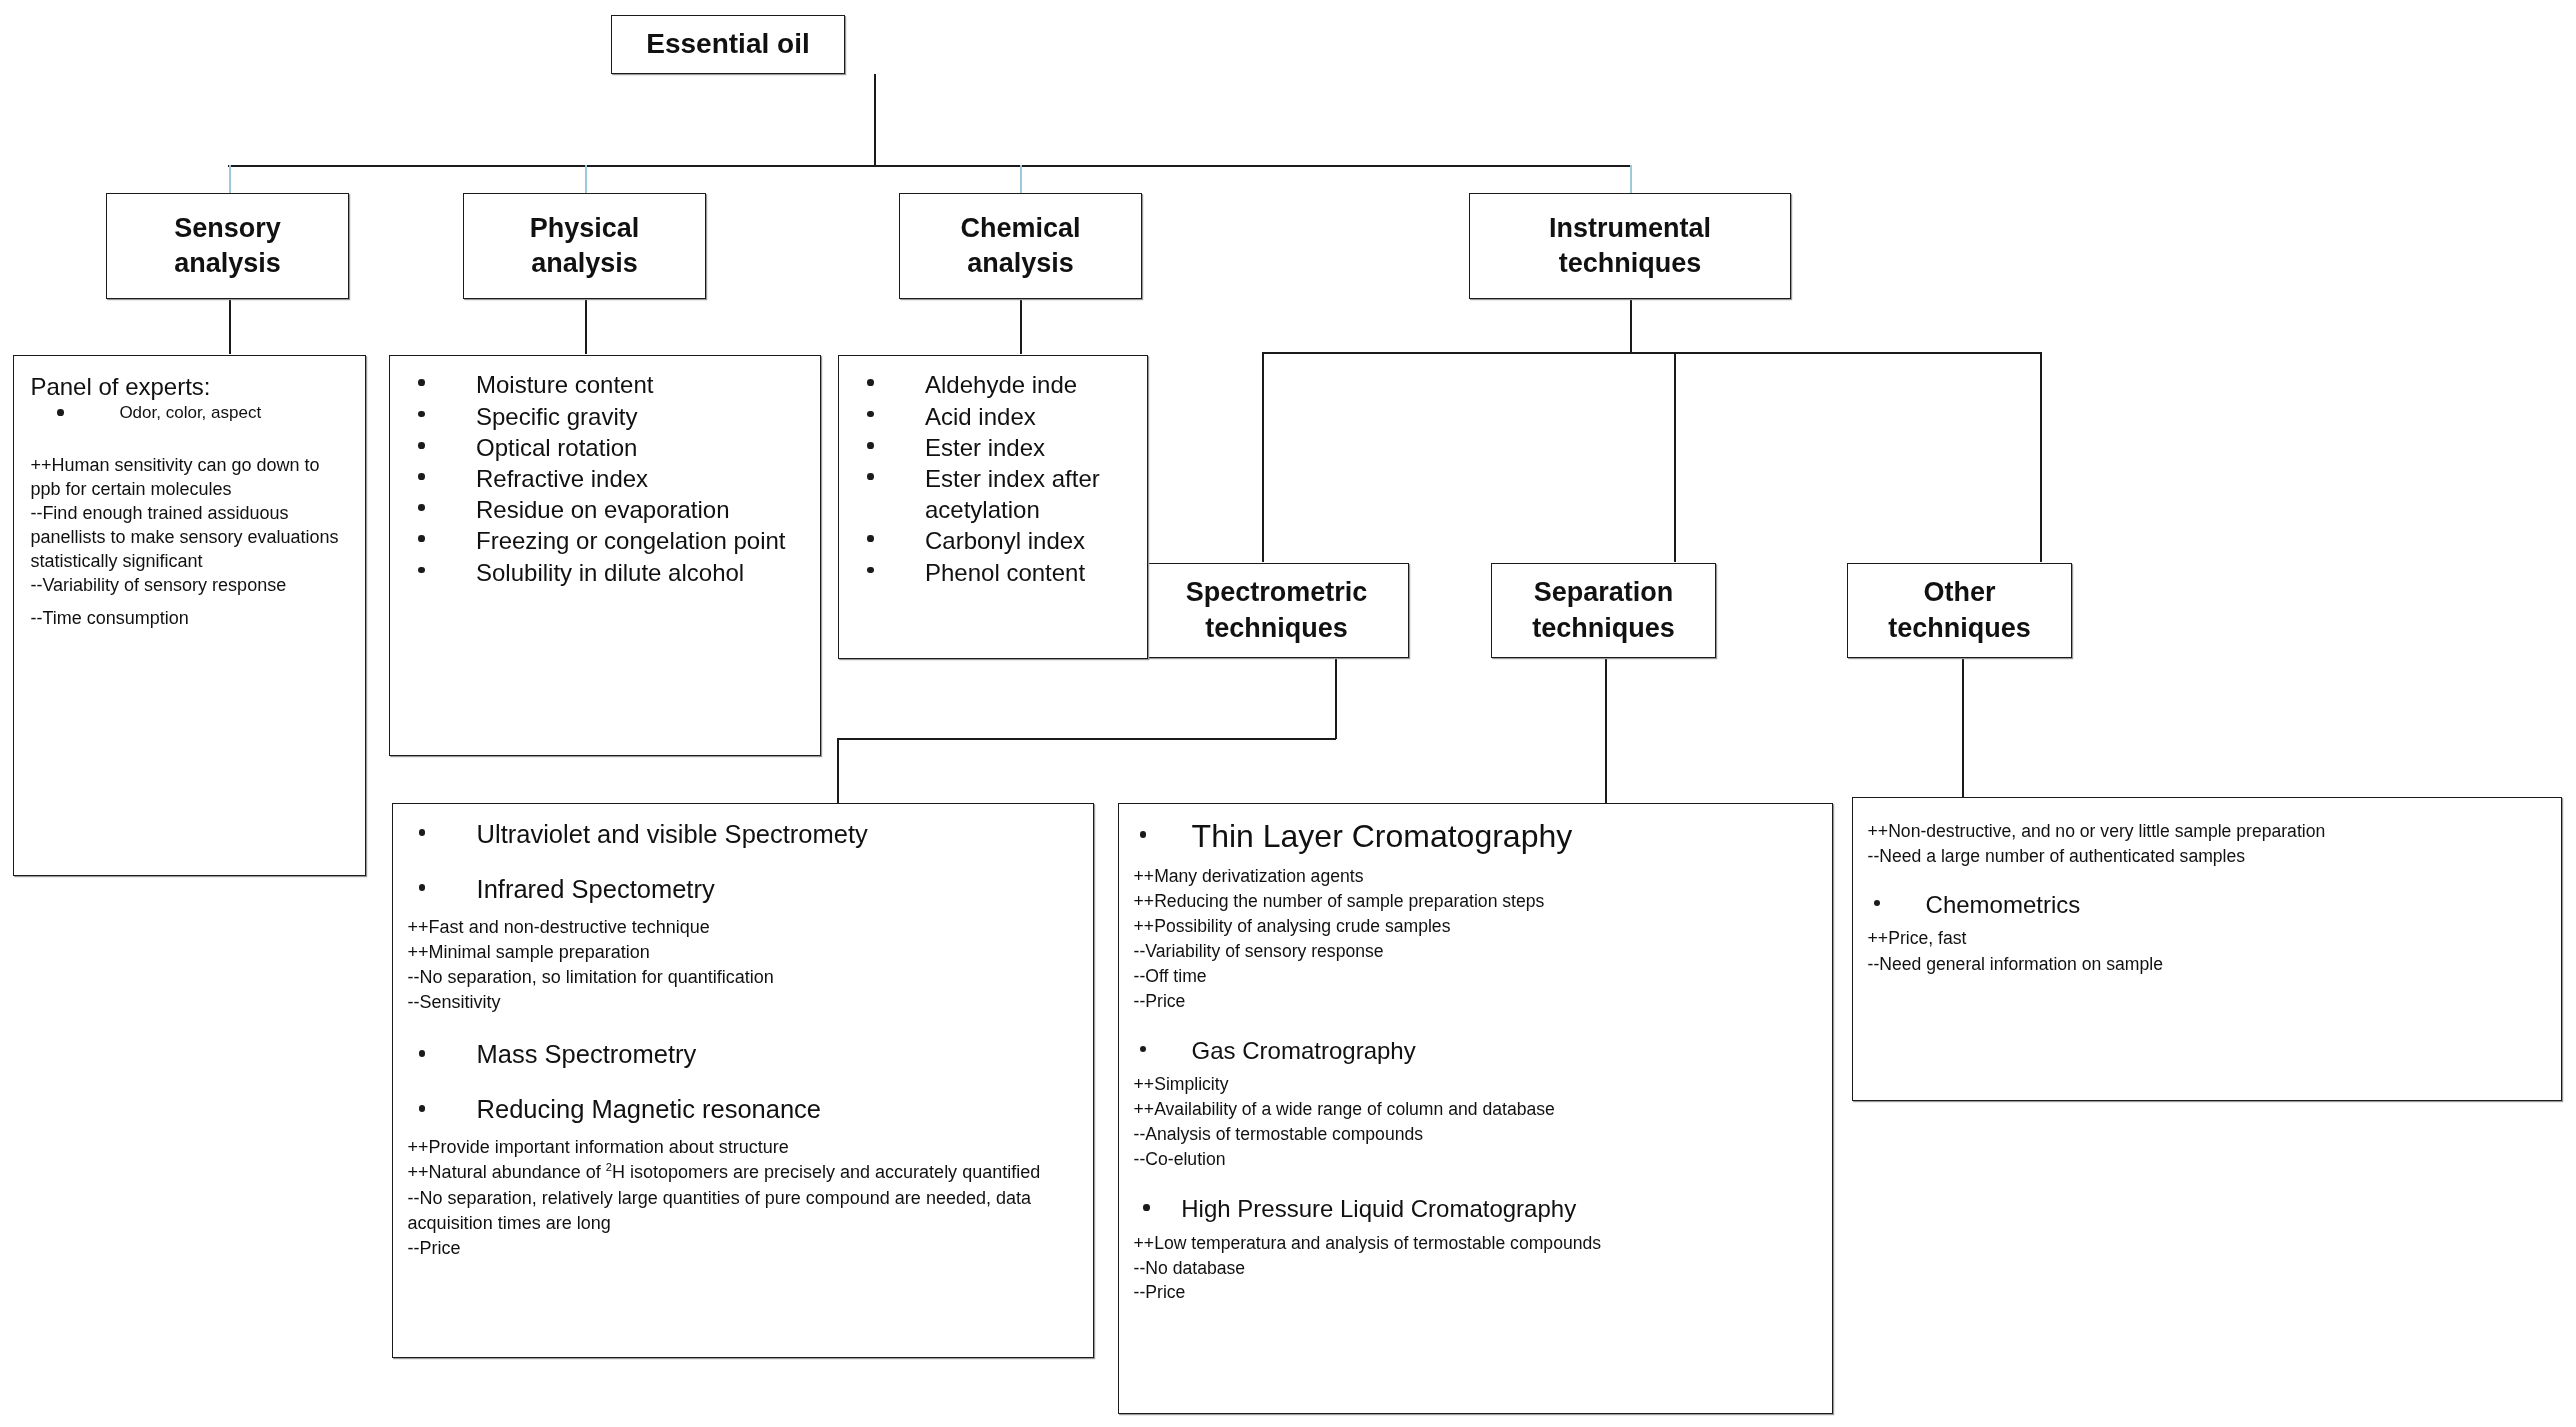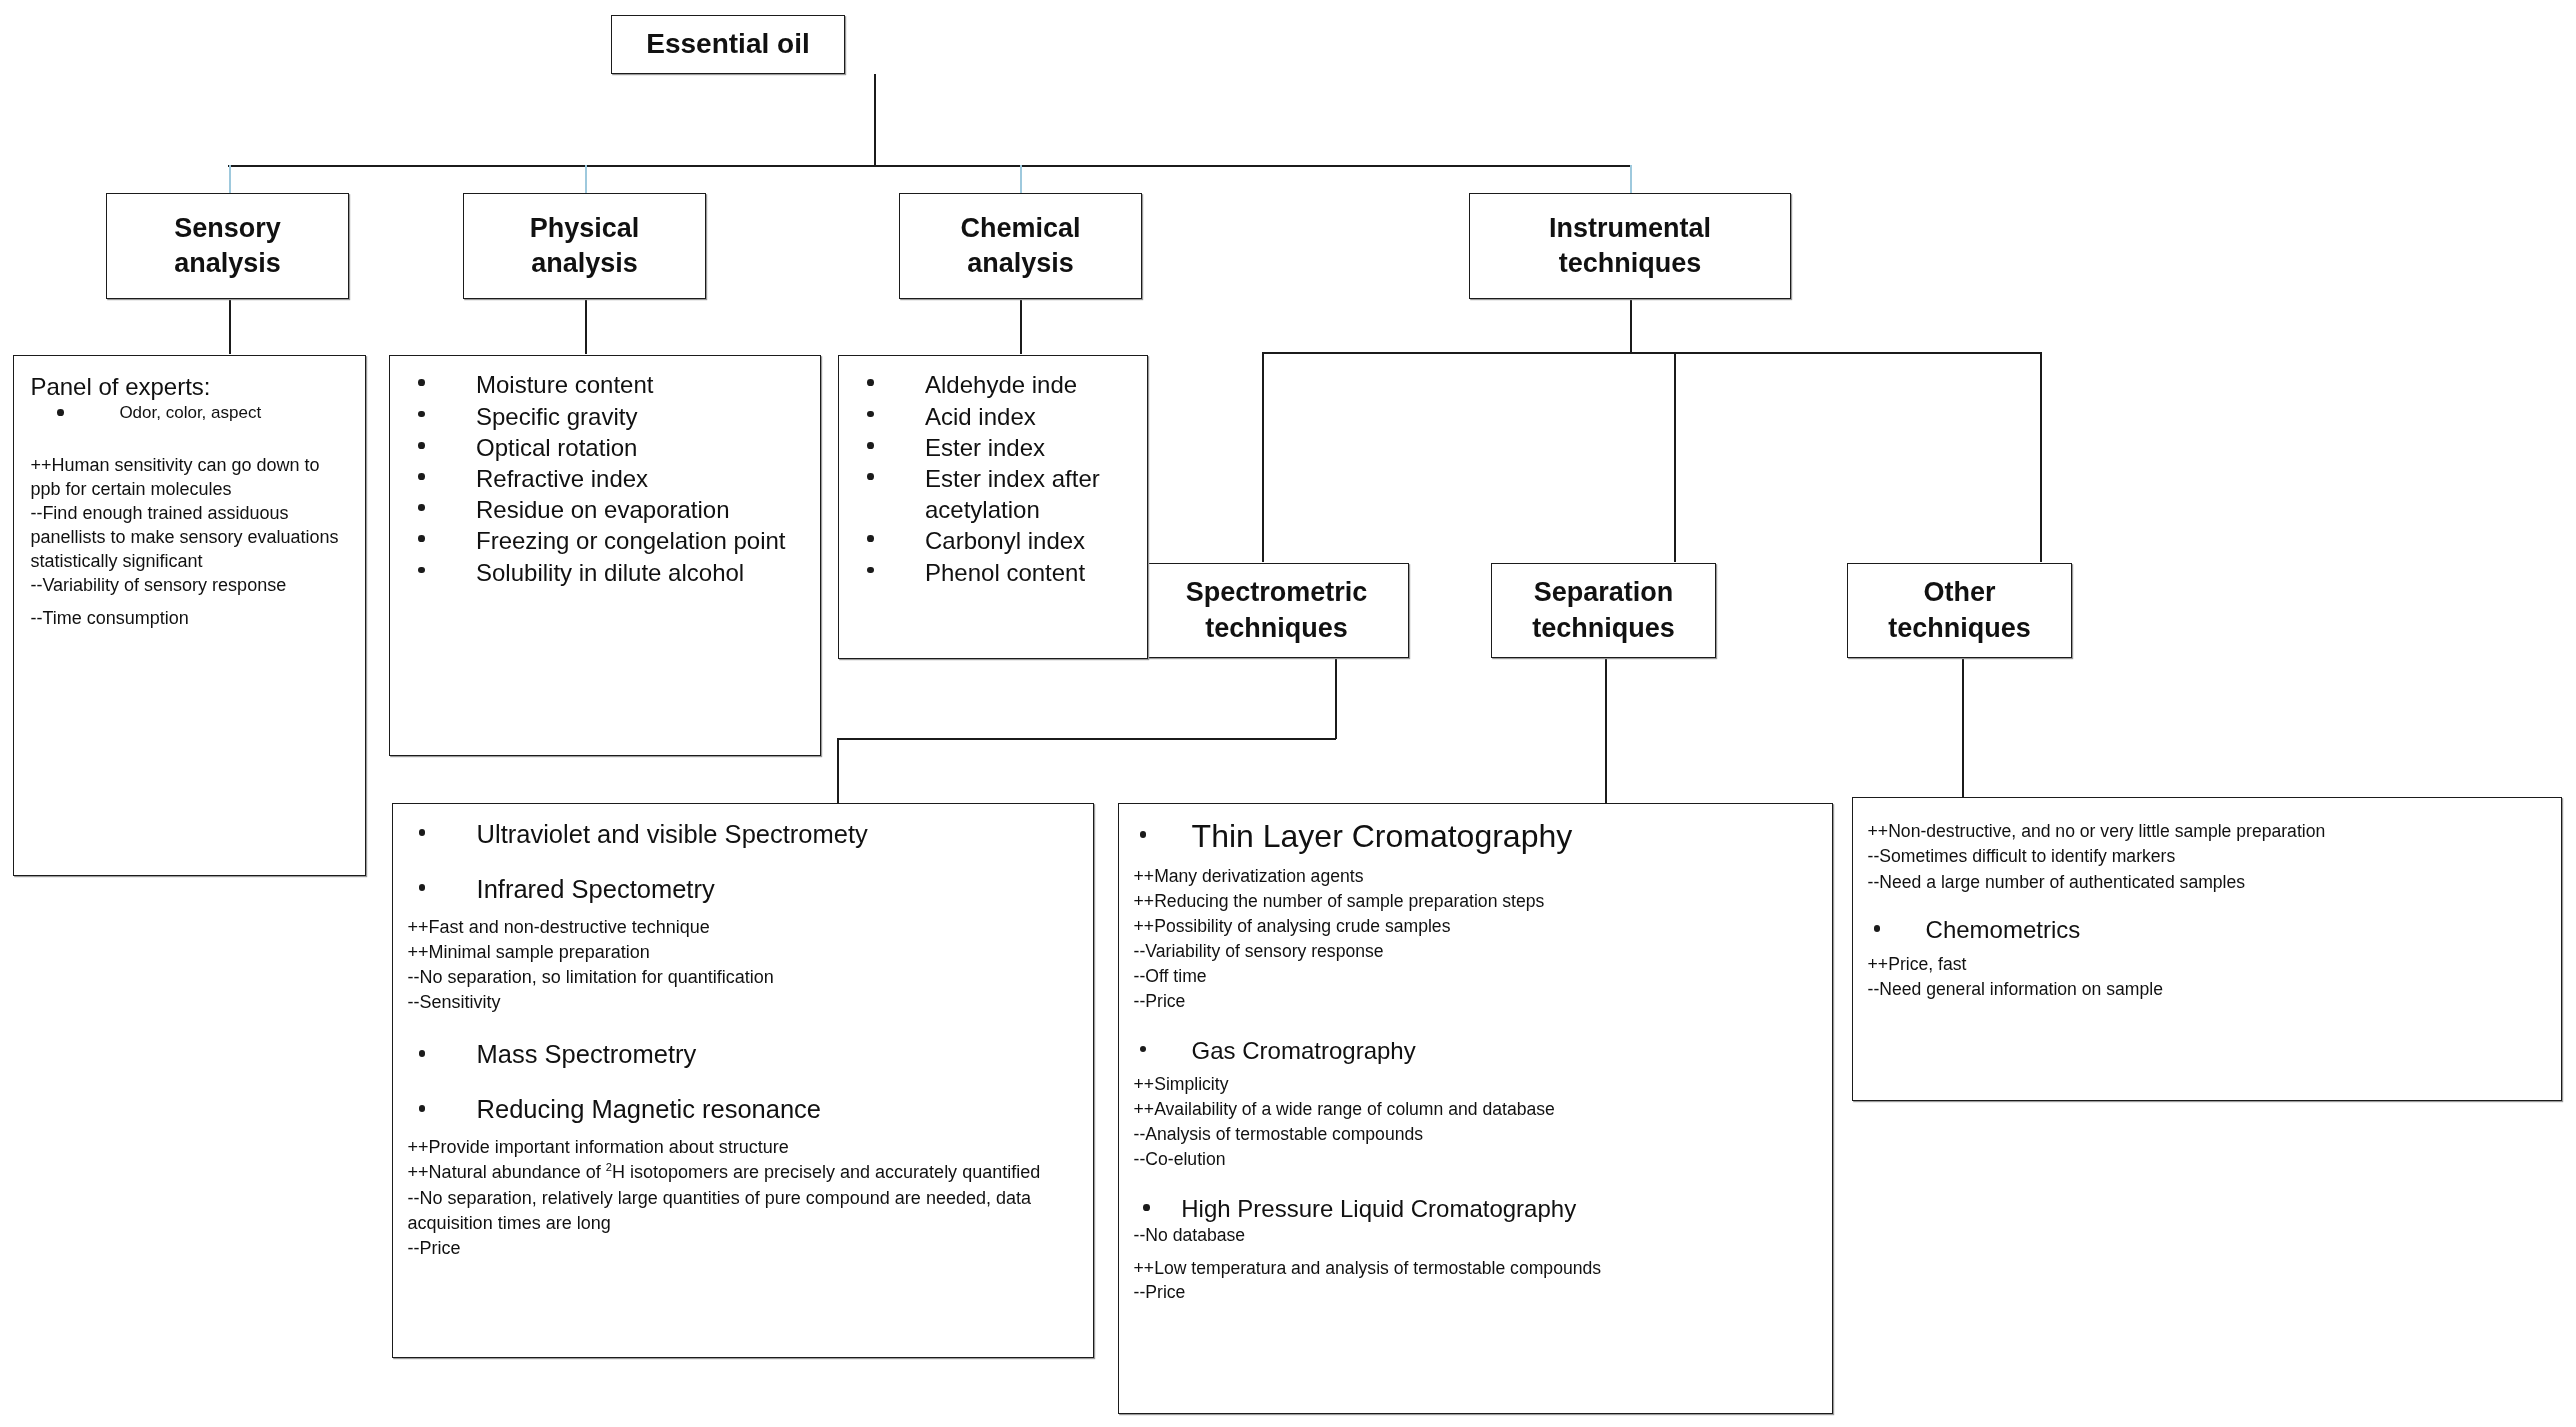--- a/index.html
+++ b/index.html
@@ -172,30 +172,29 @@
         <div style="font-size: 17.6px; line-height: 1.42;">++Possibility of analysing crude samples</div>
         <div style="font-size: 17.6px; line-height: 1.42;">--Variability of sensory response</div>
         <div style="font-size: 17.6px; line-height: 1.42;">--Off time</div>
         <div style="font-size: 17.6px; line-height: 1.42;">--Price</div>
         <div class="bul" style="position: relative; font-size: 24px; line-height: 1.22; margin-left: 6px; padding-left: 52px; margin-top: 22px;"><span class="dot" style="top: 0.42em;"></span><span>Gas Cromatrography</span></div>
         <div style="font-size: 17.6px; line-height: 1.42; margin-top: 7.3px;">++Simplicity</div>
         <div style="font-size: 17.6px; line-height: 1.42;">++Availability of a wide range of column and database</div>
         <div style="font-size: 17.6px; line-height: 1.42;">--Analysis of termostable compounds</div>
         <div style="font-size: 17.6px; line-height: 1.42;">--Co-elution</div>
         <div class="bul" style="position: relative; font-size: 24px; line-height: 1.22; margin-left: 9.7px; padding-left: 38px; margin-top: 22px;"><span class="dot" style="top: 0.42em;"></span><span>High Pressure Liquid Cromatography</span></div>
+        <div style="font-size: 17.6px; line-height: 1.42; margin-top: 7.3px;">++Low temperatura  and analysis of termostable compounds</div>
         <div style="font-size: 17.6px; line-height: 1.42;">--No database</div>
-        <div style="font-size: 17.6px; line-height: 1.42; margin-top: 7.3px;">++Low temperatura  and analysis of termostable compounds</div>
         <div style="font-size: 17.6px; line-height: 1.42;">--Price</div>
       </div>
   </div>
 
   <div class="box panel" style="left:1852px;top:797px;width:710px;height:304px;padding:13.4px 14.6px 0 14.6px;">
     <div id="other-list">
         <div style="font-size: 17.6px; line-height: 1.46; margin-top: 7.3px;">++Non-destructive, and no or very little sample preparation</div>
-        <div style="font-size: 17.6px; line-height: 1.46;">--Sometimes difficult to identify markers</div>
         <div style="font-size: 17.6px; line-height: 1.46;">--Need a large number of authenticated samples</div>
         <div class="bul" style="position: relative; font-size: 24px; line-height: 1.22; margin-left: 6px; padding-left: 52px; margin-top: 19.5px;"><span class="dot" style="top: 0.42em;"></span><span>Chemometrics</span></div>
         <div style="font-size: 17.6px; line-height: 1.46; margin-top: 7.3px;">++Price, fast</div>
         <div style="font-size: 17.6px; line-height: 1.46;">--Need general information on sample</div>
       </div>
   </div>
 
 </div>
 
 

